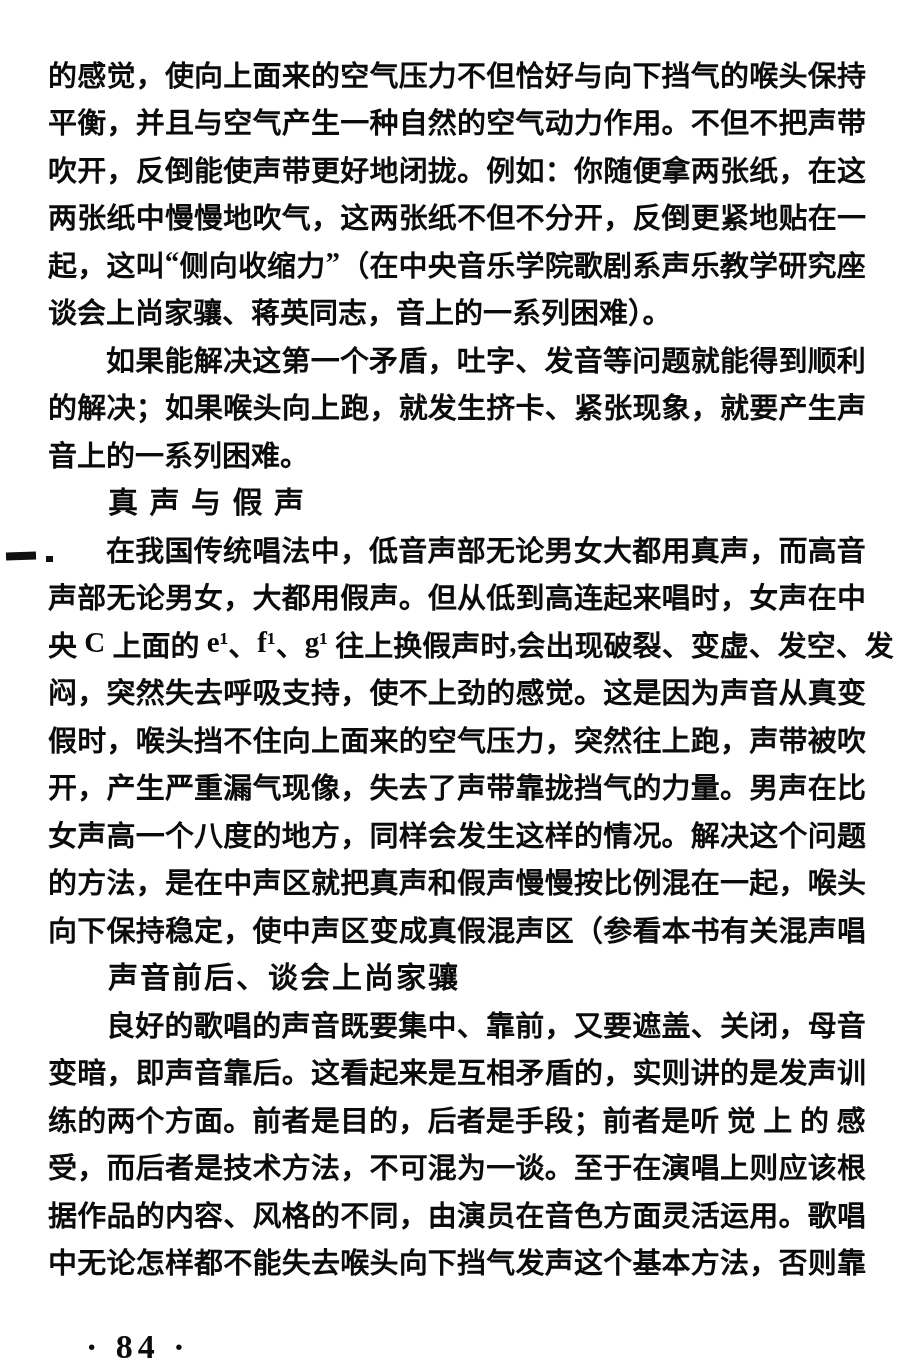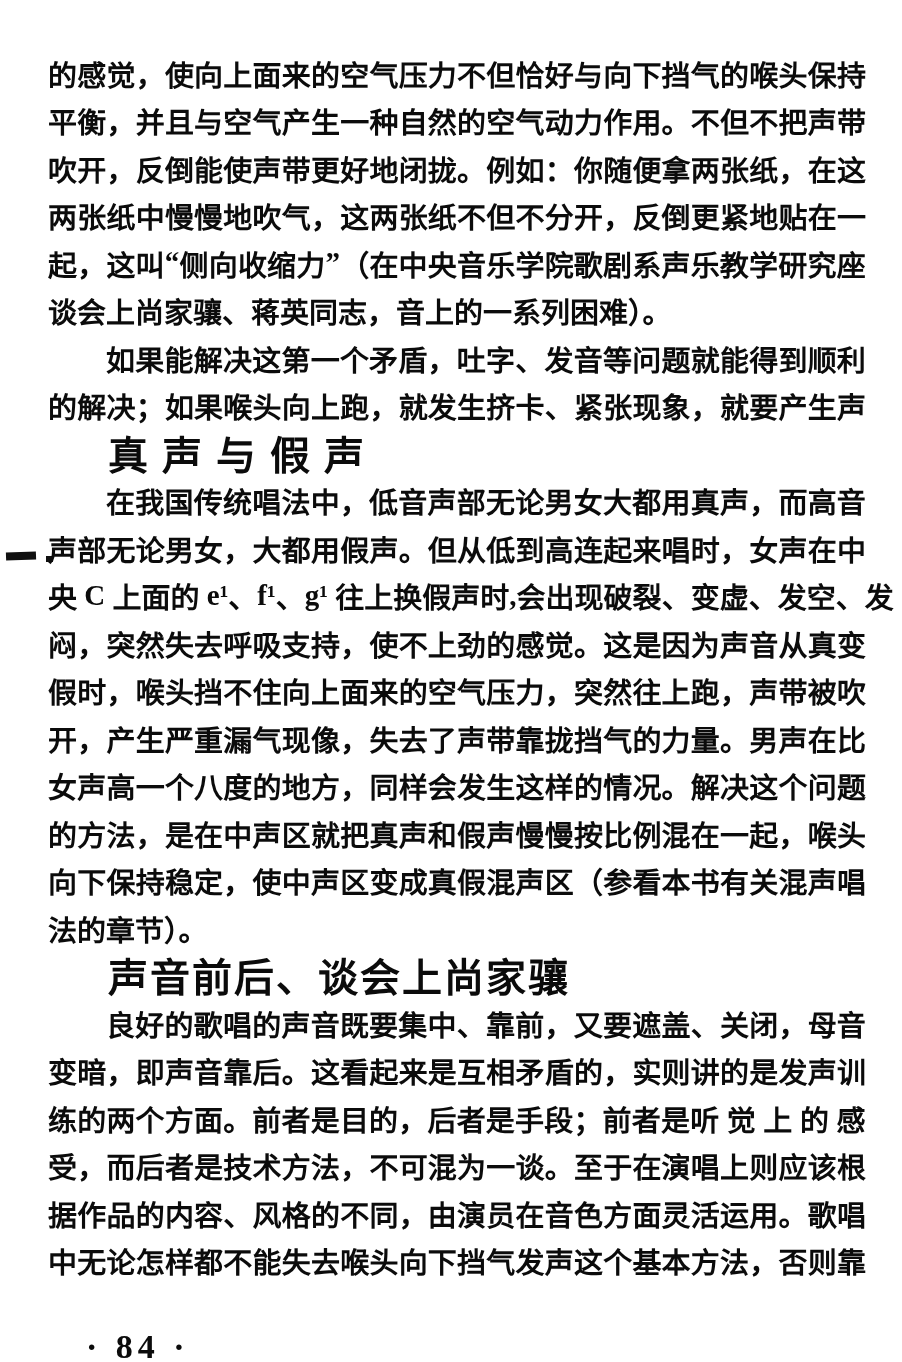--- a/index.html
+++ b/index.html
@@ -32,21 +32,21 @@
     overflow: visible;
   }
   .line.full {
     justify-content: space-between;
   }
   .line.indent {
     padding-left: 58px;
   }
   .line.heading {
     font-weight: 800;
-    font-size: 40px;
+    font-size: 30px;
     padding-left: 60px;
     letter-spacing: 2px;
   }
   .ch {
     white-space: pre;
     display: inline-block;
   }
   .footer {
     position: absolute;
     left: 86px;
@@ -81,31 +81,31 @@
   <div class="mark-dot"></div>
   <main class="text-block" id="text-block">
       <div class="line full"><span class="ch">的</span><span class="ch">感</span><span class="ch">觉</span><span class="ch">，</span><span class="ch">使</span><span class="ch">向</span><span class="ch">上</span><span class="ch">面</span><span class="ch">来</span><span class="ch">的</span><span class="ch">空</span><span class="ch">气</span><span class="ch">压</span><span class="ch">力</span><span class="ch">不</span><span class="ch">但</span><span class="ch">恰</span><span class="ch">好</span><span class="ch">与</span><span class="ch">向</span><span class="ch">下</span><span class="ch">挡</span><span class="ch">气</span><span class="ch">的</span><span class="ch">喉</span><span class="ch">头</span><span class="ch">保</span><span class="ch">持</span></div>
       <div class="line full"><span class="ch">平</span><span class="ch">衡</span><span class="ch">，</span><span class="ch">并</span><span class="ch">且</span><span class="ch">与</span><span class="ch">空</span><span class="ch">气</span><span class="ch">产</span><span class="ch">生</span><span class="ch">一</span><span class="ch">种</span><span class="ch">自</span><span class="ch">然</span><span class="ch">的</span><span class="ch">空</span><span class="ch">气</span><span class="ch">动</span><span class="ch">力</span><span class="ch">作</span><span class="ch">用</span><span class="ch">。</span><span class="ch">不</span><span class="ch">但</span><span class="ch">不</span><span class="ch">把</span><span class="ch">声</span><span class="ch">带</span></div>
       <div class="line full"><span class="ch">吹</span><span class="ch">开</span><span class="ch">，</span><span class="ch">反</span><span class="ch">倒</span><span class="ch">能</span><span class="ch">使</span><span class="ch">声</span><span class="ch">带</span><span class="ch">更</span><span class="ch">好</span><span class="ch">地</span><span class="ch">闭</span><span class="ch">拢</span><span class="ch">。</span><span class="ch">例</span><span class="ch">如</span><span class="ch">：</span><span class="ch">你</span><span class="ch">随</span><span class="ch">便</span><span class="ch">拿</span><span class="ch">两</span><span class="ch">张</span><span class="ch">纸</span><span class="ch">，</span><span class="ch">在</span><span class="ch">这</span></div>
       <div class="line full"><span class="ch">两</span><span class="ch">张</span><span class="ch">纸</span><span class="ch">中</span><span class="ch">慢</span><span class="ch">慢</span><span class="ch">地</span><span class="ch">吹</span><span class="ch">气</span><span class="ch">，</span><span class="ch">这</span><span class="ch">两</span><span class="ch">张</span><span class="ch">纸</span><span class="ch">不</span><span class="ch">但</span><span class="ch">不</span><span class="ch">分</span><span class="ch">开</span><span class="ch">，</span><span class="ch">反</span><span class="ch">倒</span><span class="ch">更</span><span class="ch">紧</span><span class="ch">地</span><span class="ch">贴</span><span class="ch">在</span><span class="ch">一</span></div>
       <div class="line full"><span class="ch">起</span><span class="ch">，</span><span class="ch">这</span><span class="ch">叫</span><span class="ch">“</span><span class="ch">侧</span><span class="ch">向</span><span class="ch">收</span><span class="ch">缩</span><span class="ch">力</span><span class="ch">”</span><span class="ch">（</span><span class="ch">在</span><span class="ch">中</span><span class="ch">央</span><span class="ch">音</span><span class="ch">乐</span><span class="ch">学</span><span class="ch">院</span><span class="ch">歌</span><span class="ch">剧</span><span class="ch">系</span><span class="ch">声</span><span class="ch">乐</span><span class="ch">教</span><span class="ch">学</span><span class="ch">研</span><span class="ch">究</span><span class="ch">座</span></div>
       <div class="line">谈会上尚家骧、蒋英同志，音上的一系列困难）。</div>
       <div class="line full indent"><span class="ch">如</span><span class="ch">果</span><span class="ch">能</span><span class="ch">解</span><span class="ch">决</span><span class="ch">这</span><span class="ch">第</span><span class="ch">一</span><span class="ch">个</span><span class="ch">矛</span><span class="ch">盾</span><span class="ch">，</span><span class="ch">吐</span><span class="ch">字</span><span class="ch">、</span><span class="ch">发</span><span class="ch">音</span><span class="ch">等</span><span class="ch">问</span><span class="ch">题</span><span class="ch">就</span><span class="ch">能</span><span class="ch">得</span><span class="ch">到</span><span class="ch">顺</span><span class="ch">利</span></div>
       <div class="line full"><span class="ch">的</span><span class="ch">解</span><span class="ch">决</span><span class="ch">；</span><span class="ch">如</span><span class="ch">果</span><span class="ch">喉</span><span class="ch">头</span><span class="ch">向</span><span class="ch">上</span><span class="ch">跑</span><span class="ch">，</span><span class="ch">就</span><span class="ch">发</span><span class="ch">生</span><span class="ch">挤</span><span class="ch">卡</span><span class="ch">、</span><span class="ch">紧</span><span class="ch">张</span><span class="ch">现</span><span class="ch">象</span><span class="ch">，</span><span class="ch">就</span><span class="ch">要</span><span class="ch">产</span><span class="ch">生</span><span class="ch">声</span></div>
+      <div class="line">音上的一系列困难。</div>
       <div class="line heading">真 声 与 假 声</div>
       <div class="line full indent"><span class="ch">在</span><span class="ch">我</span><span class="ch">国</span><span class="ch">传</span><span class="ch">统</span><span class="ch">唱</span><span class="ch">法</span><span class="ch">中</span><span class="ch">，</span><span class="ch">低</span><span class="ch">音</span><span class="ch">声</span><span class="ch">部</span><span class="ch">无</span><span class="ch">论</span><span class="ch">男</span><span class="ch">女</span><span class="ch">大</span><span class="ch">都</span><span class="ch">用</span><span class="ch">真</span><span class="ch">声</span><span class="ch">，</span><span class="ch">而</span><span class="ch">高</span><span class="ch">音</span></div>
       <div class="line full"><span class="ch">声</span><span class="ch">部</span><span class="ch">无</span><span class="ch">论</span><span class="ch">男</span><span class="ch">女</span><span class="ch">，</span><span class="ch">大</span><span class="ch">都</span><span class="ch">用</span><span class="ch">假</span><span class="ch">声</span><span class="ch">。</span><span class="ch">但</span><span class="ch">从</span><span class="ch">低</span><span class="ch">到</span><span class="ch">高</span><span class="ch">连</span><span class="ch">起</span><span class="ch">来</span><span class="ch">唱</span><span class="ch">时</span><span class="ch">，</span><span class="ch">女</span><span class="ch">声</span><span class="ch">在</span><span class="ch">中</span></div>
       <div class="line full"><span class="ch">央</span><span class="ch"> </span><span class="ch">C</span><span class="ch"> </span><span class="ch">上</span><span class="ch">面</span><span class="ch">的</span><span class="ch"> </span><span class="ch">e</span><span class="ch">¹</span><span class="ch">、</span><span class="ch">f</span><span class="ch">¹</span><span class="ch">、</span><span class="ch">g</span><span class="ch">¹</span><span class="ch"> </span><span class="ch">往</span><span class="ch">上</span><span class="ch">换</span><span class="ch">假</span><span class="ch">声</span><span class="ch">时</span><span class="ch">,</span><span class="ch">会</span><span class="ch">出</span><span class="ch">现</span><span class="ch">破</span><span class="ch">裂</span><span class="ch">、</span><span class="ch">变</span><span class="ch">虚</span><span class="ch">、</span><span class="ch">发</span><span class="ch">空</span><span class="ch">、</span><span class="ch">发</span></div>
       <div class="line full"><span class="ch">闷</span><span class="ch">，</span><span class="ch">突</span><span class="ch">然</span><span class="ch">失</span><span class="ch">去</span><span class="ch">呼</span><span class="ch">吸</span><span class="ch">支</span><span class="ch">持</span><span class="ch">，</span><span class="ch">使</span><span class="ch">不</span><span class="ch">上</span><span class="ch">劲</span><span class="ch">的</span><span class="ch">感</span><span class="ch">觉</span><span class="ch">。</span><span class="ch">这</span><span class="ch">是</span><span class="ch">因</span><span class="ch">为</span><span class="ch">声</span><span class="ch">音</span><span class="ch">从</span><span class="ch">真</span><span class="ch">变</span></div>
       <div class="line full"><span class="ch">假</span><span class="ch">时</span><span class="ch">，</span><span class="ch">喉</span><span class="ch">头</span><span class="ch">挡</span><span class="ch">不</span><span class="ch">住</span><span class="ch">向</span><span class="ch">上</span><span class="ch">面</span><span class="ch">来</span><span class="ch">的</span><span class="ch">空</span><span class="ch">气</span><span class="ch">压</span><span class="ch">力</span><span class="ch">，</span><span class="ch">突</span><span class="ch">然</span><span class="ch">往</span><span class="ch">上</span><span class="ch">跑</span><span class="ch">，</span><span class="ch">声</span><span class="ch">带</span><span class="ch">被</span><span class="ch">吹</span></div>
       <div class="line full"><span class="ch">开</span><span class="ch">，</span><span class="ch">产</span><span class="ch">生</span><span class="ch">严</span><span class="ch">重</span><span class="ch">漏</span><span class="ch">气</span><span class="ch">现</span><span class="ch">像</span><span class="ch">，</span><span class="ch">失</span><span class="ch">去</span><span class="ch">了</span><span class="ch">声</span><span class="ch">带</span><span class="ch">靠</span><span class="ch">拢</span><span class="ch">挡</span><span class="ch">气</span><span class="ch">的</span><span class="ch">力</span><span class="ch">量</span><span class="ch">。</span><span class="ch">男</span><span class="ch">声</span><span class="ch">在</span><span class="ch">比</span></div>
       <div class="line full"><span class="ch">女</span><span class="ch">声</span><span class="ch">高</span><span class="ch">一</span><span class="ch">个</span><span class="ch">八</span><span class="ch">度</span><span class="ch">的</span><span class="ch">地</span><span class="ch">方</span><span class="ch">，</span><span class="ch">同</span><span class="ch">样</span><span class="ch">会</span><span class="ch">发</span><span class="ch">生</span><span class="ch">这</span><span class="ch">样</span><span class="ch">的</span><span class="ch">情</span><span class="ch">况</span><span class="ch">。</span><span class="ch">解</span><span class="ch">决</span><span class="ch">这</span><span class="ch">个</span><span class="ch">问</span><span class="ch">题</span></div>
       <div class="line full"><span class="ch">的</span><span class="ch">方</span><span class="ch">法</span><span class="ch">，</span><span class="ch">是</span><span class="ch">在</span><span class="ch">中</span><span class="ch">声</span><span class="ch">区</span><span class="ch">就</span><span class="ch">把</span><span class="ch">真</span><span class="ch">声</span><span class="ch">和</span><span class="ch">假</span><span class="ch">声</span><span class="ch">慢</span><span class="ch">慢</span><span class="ch">按</span><span class="ch">比</span><span class="ch">例</span><span class="ch">混</span><span class="ch">在</span><span class="ch">一</span><span class="ch">起</span><span class="ch">，</span><span class="ch">喉</span><span class="ch">头</span></div>
       <div class="line full"><span class="ch">向</span><span class="ch">下</span><span class="ch">保</span><span class="ch">持</span><span class="ch">稳</span><span class="ch">定</span><span class="ch">，</span><span class="ch">使</span><span class="ch">中</span><span class="ch">声</span><span class="ch">区</span><span class="ch">变</span><span class="ch">成</span><span class="ch">真</span><span class="ch">假</span><span class="ch">混</span><span class="ch">声</span><span class="ch">区</span><span class="ch">（</span><span class="ch">参</span><span class="ch">看</span><span class="ch">本</span><span class="ch">书</span><span class="ch">有</span><span class="ch">关</span><span class="ch">混</span><span class="ch">声</span><span class="ch">唱</span></div>
-      <div class="line">法的章节）。</div>
       <div class="line heading">声音前后、谈会上尚家骧</div>
       <div class="line full indent"><span class="ch">良</span><span class="ch">好</span><span class="ch">的</span><span class="ch">歌</span><span class="ch">唱</span><span class="ch">的</span><span class="ch">声</span><span class="ch">音</span><span class="ch">既</span><span class="ch">要</span><span class="ch">集</span><span class="ch">中</span><span class="ch">、</span><span class="ch">靠</span><span class="ch">前</span><span class="ch">，</span><span class="ch">又</span><span class="ch">要</span><span class="ch">遮</span><span class="ch">盖</span><span class="ch">、</span><span class="ch">关</span><span class="ch">闭</span><span class="ch">，</span><span class="ch">母</span><span class="ch">音</span></div>
       <div class="line full"><span class="ch">变</span><span class="ch">暗</span><span class="ch">，</span><span class="ch">即</span><span class="ch">声</span><span class="ch">音</span><span class="ch">靠</span><span class="ch">后</span><span class="ch">。</span><span class="ch">这</span><span class="ch">看</span><span class="ch">起</span><span class="ch">来</span><span class="ch">是</span><span class="ch">互</span><span class="ch">相</span><span class="ch">矛</span><span class="ch">盾</span><span class="ch">的</span><span class="ch">，</span><span class="ch">实</span><span class="ch">则</span><span class="ch">讲</span><span class="ch">的</span><span class="ch">是</span><span class="ch">发</span><span class="ch">声</span><span class="ch">训</span></div>
       <div class="line full"><span class="ch">练</span><span class="ch">的</span><span class="ch">两</span><span class="ch">个</span><span class="ch">方</span><span class="ch">面</span><span class="ch">。</span><span class="ch">前</span><span class="ch">者</span><span class="ch">是</span><span class="ch">目</span><span class="ch">的</span><span class="ch">，</span><span class="ch">后</span><span class="ch">者</span><span class="ch">是</span><span class="ch">手</span><span class="ch">段</span><span class="ch">；</span><span class="ch">前</span><span class="ch">者</span><span class="ch">是</span><span class="ch">听</span><span class="ch"> </span><span class="ch">觉</span><span class="ch"> </span><span class="ch">上</span><span class="ch"> </span><span class="ch">的</span><span class="ch"> </span><span class="ch">感</span></div>
       <div class="line full"><span class="ch">受</span><span class="ch">，</span><span class="ch">而</span><span class="ch">后</span><span class="ch">者</span><span class="ch">是</span><span class="ch">技</span><span class="ch">术</span><span class="ch">方</span><span class="ch">法</span><span class="ch">，</span><span class="ch">不</span><span class="ch">可</span><span class="ch">混</span><span class="ch">为</span><span class="ch">一</span><span class="ch">谈</span><span class="ch">。</span><span class="ch">至</span><span class="ch">于</span><span class="ch">在</span><span class="ch">演</span><span class="ch">唱</span><span class="ch">上</span><span class="ch">则</span><span class="ch">应</span><span class="ch">该</span><span class="ch">根</span></div>
       <div class="line full"><span class="ch">据</span><span class="ch">作</span><span class="ch">品</span><span class="ch">的</span><span class="ch">内</span><span class="ch">容</span><span class="ch">、</span><span class="ch">风</span><span class="ch">格</span><span class="ch">的</span><span class="ch">不</span><span class="ch">同</span><span class="ch">，</span><span class="ch">由</span><span class="ch">演</span><span class="ch">员</span><span class="ch">在</span><span class="ch">音</span><span class="ch">色</span><span class="ch">方</span><span class="ch">面</span><span class="ch">灵</span><span class="ch">活</span><span class="ch">运</span><span class="ch">用</span><span class="ch">。</span><span class="ch">歌</span><span class="ch">唱</span></div>
       <div class="line full"><span class="ch">中</span><span class="ch">无</span><span class="ch">论</span><span class="ch">怎</span><span class="ch">样</span><span class="ch">都</span><span class="ch">不</span><span class="ch">能</span><span class="ch">失</span><span class="ch">去</span><span class="ch">喉</span><span class="ch">头</span><span class="ch">向</span><span class="ch">下</span><span class="ch">挡</span><span class="ch">气</span><span class="ch">发</span><span class="ch">声</span><span class="ch">这</span><span class="ch">个</span><span class="ch">基</span><span class="ch">本</span><span class="ch">方</span><span class="ch">法</span><span class="ch">，</span><span class="ch">否</span><span class="ch">则</span><span class="ch">靠</span></div>
     </main>
   <div class="footer">· 84 ·</div>
 </div>

